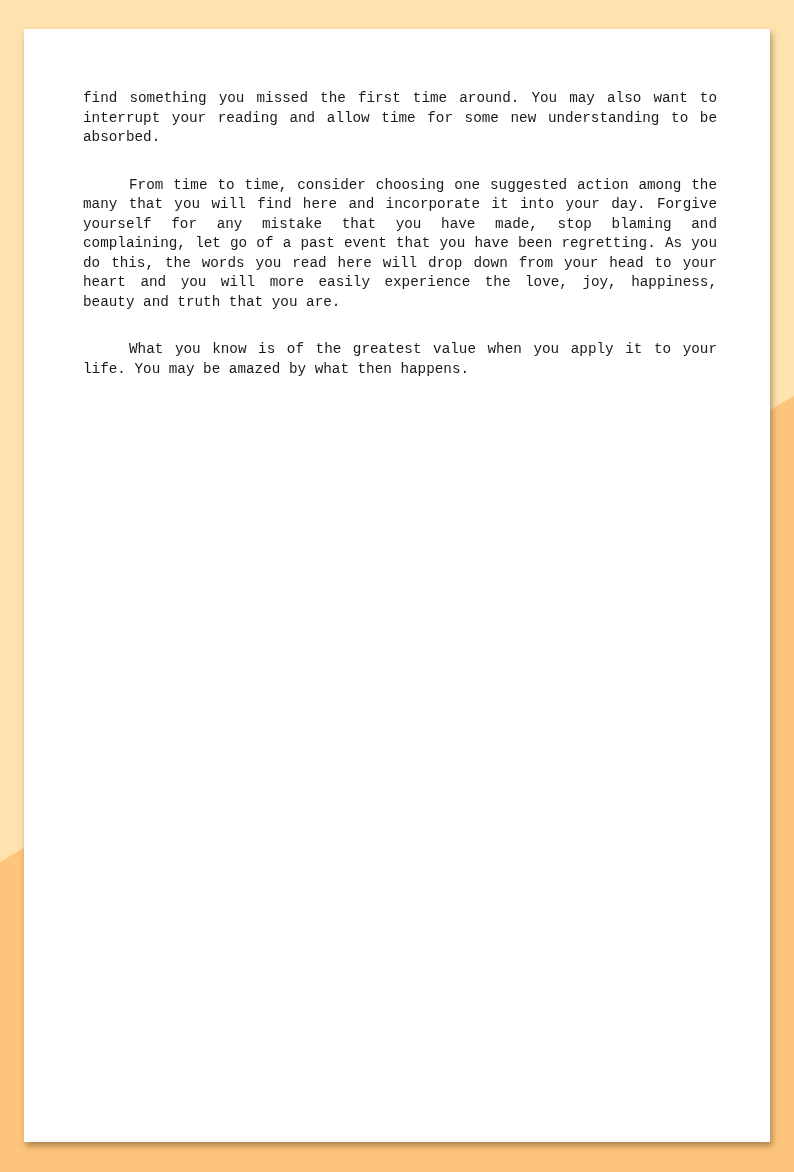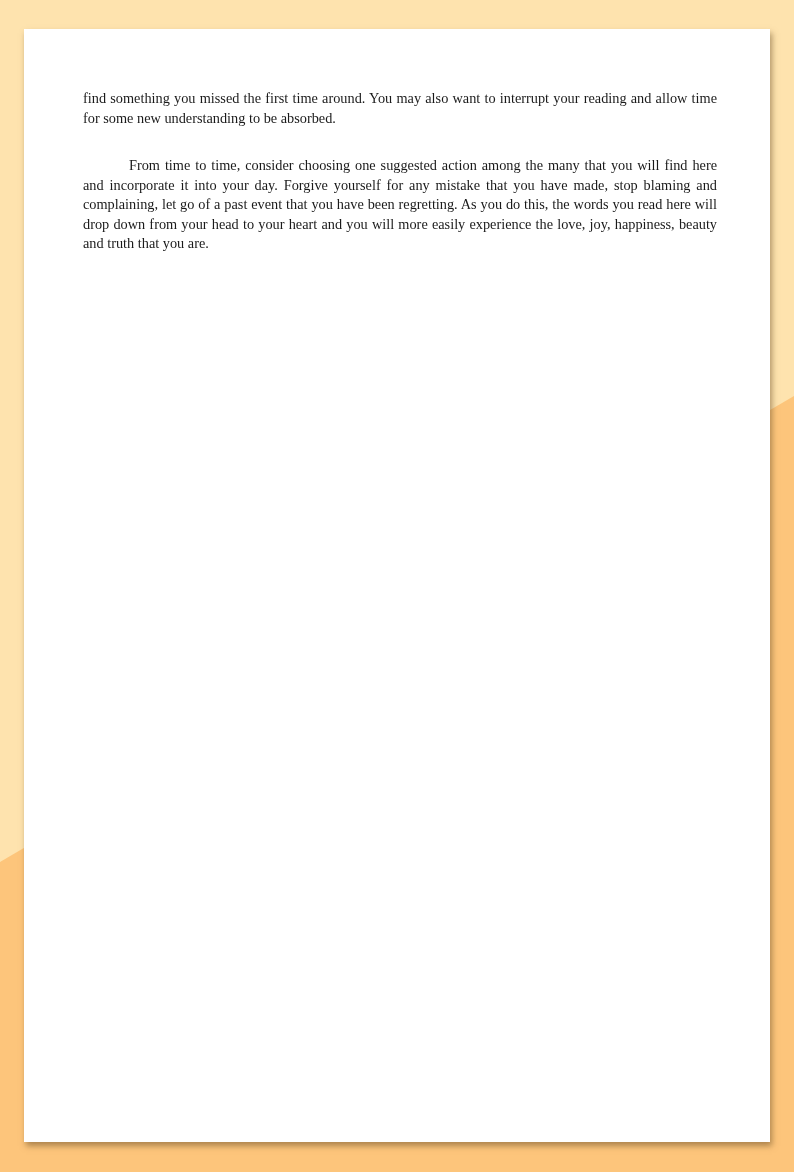--- a/index.html
+++ b/index.html
@@ -27,21 +27,21 @@
       width: 746px;
       height: 1113px;
       background: #ffffff;
       box-shadow: 2px 4px 6px rgba(110, 80, 40, 0.55);
     }
     .content {
       position: absolute;
       left: 59px;
       top: 60px;
       width: 634px;
-      font-family: Liberation Serif, serif;
+      font-family: Liberation Mono, monospace;
       font-size: 14.3px;
       line-height: 19.5px;
       color: #1a1a1a;
       text-align: justify;
     }
     .para {
       margin: 0 0 19.5px 0;
     }
     .para.indent {
       text-indent: 46px;
@@ -50,14 +50,15 @@
   </style>
 </head>
 <body>
 
 <div class="bg-lower"></div>
 
 <div class="page">
   <div class="content">
     <p class="para">find something you missed the first time around. You may also want to interrupt your reading and allow time for some new understanding to be absorbed.</p>
     <p class="para indent">From time to time, consider choosing one suggested action among the many that you will find here and incorporate it into your day. Forgive yourself for any mistake that you have made, stop blaming and complaining, let go of a past event that you have been regretting. As you do this, the words you read here will drop down from your head to your heart and you  will more easily experience the love, joy, happiness, beauty and truth that you are.</p>
+    <p class="para indent">What you know is of the greatest value when you apply it to your life. You may be amazed by what then happens.</p>
   </div>
 </div>
 
 </body></html>

